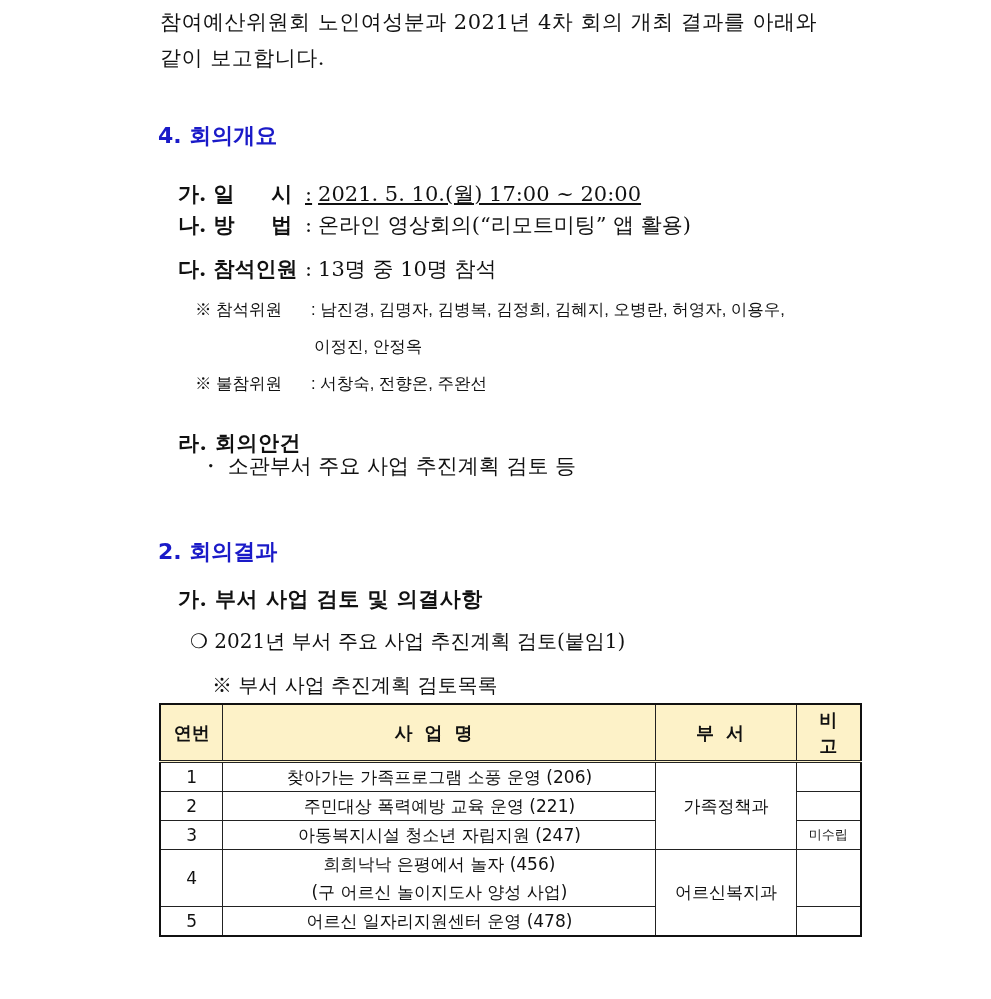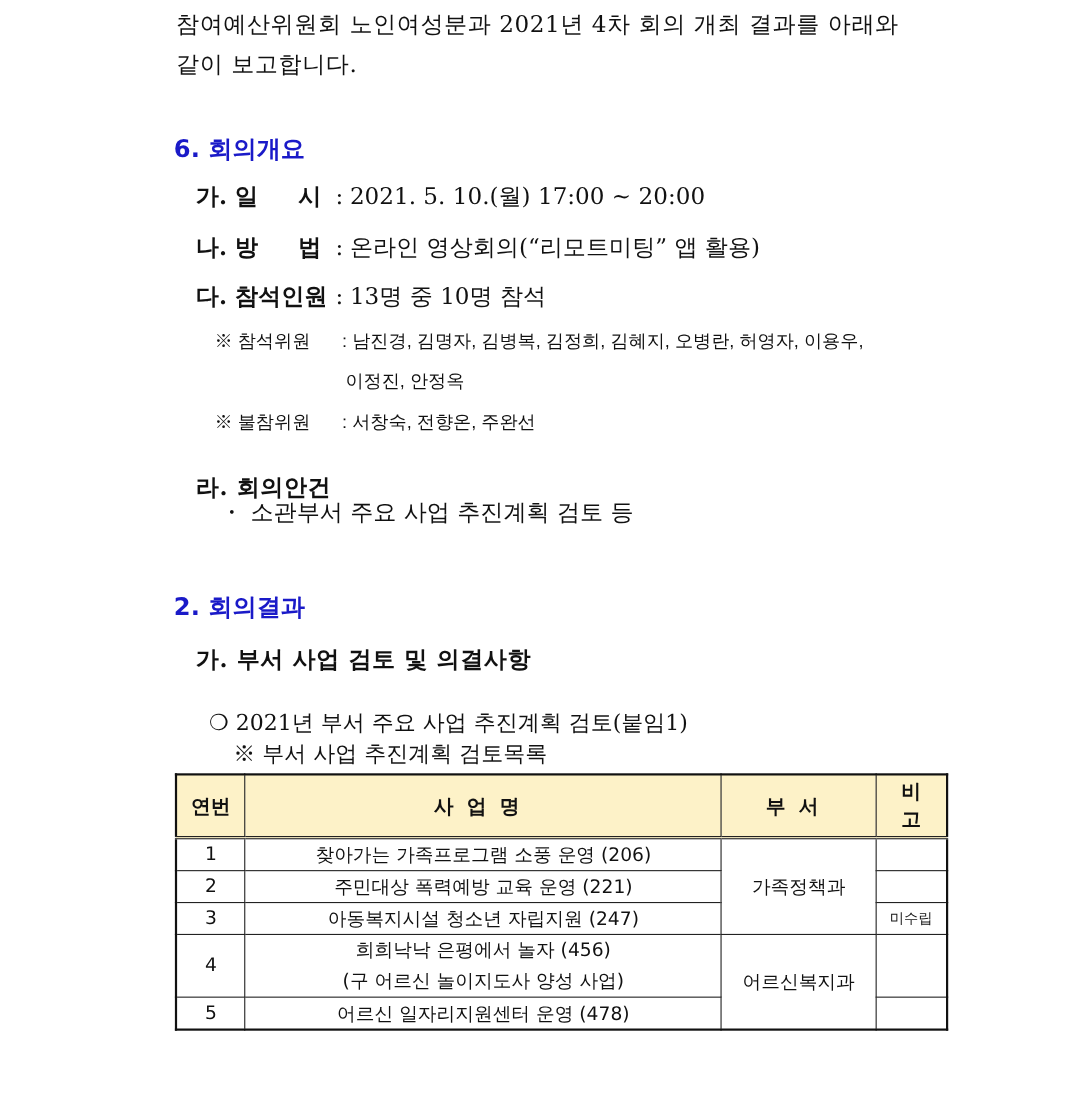--- a/index.html
+++ b/index.html
@@ -9,43 +9,43 @@
   .intro { left: 160px; font-size: 21px; letter-spacing: 0.5px; }
   .h1 { left: 158px; font-family: "DejaVu Sans", "Liberation Sans", sans-serif; font-weight: bold;
         font-size: 22px; color: #1a1ac8; }
   .h2 { left: 178px; font-size: 21px; font-weight: bold; letter-spacing: 0.5px; }
   .row { left: 178px; font-size: 21px; }
   .row .lbl { display: inline-block; width: 127px; font-weight: bold; }
   .row .sep { margin-right: 6px; }
   .note { left: 195px; font-family: Liberation Sans, sans-serif; font-size: 16.5px; }
   .note .nlbl { display: inline-block; width: 116px; }
   .bullet { left: 200px; font-size: 21px; }
-  .circ { left: 190px; font-size: 20px; margin-top: 16px; }
+  .circ { left: 190px; font-size: 20px; }
   .ref { left: 212px; font-size: 20px; }
 
   table.grid { position: absolute; left: 159px; top: 703px; width: 703px;
     border-collapse: collapse; font-family: "DejaVu Sans", "Liberation Sans", sans-serif;
     font-size: 17px; border: 2px solid #111; }
   table.grid th, table.grid td { border: 1px solid #222; text-align: center; padding: 0; }
   table.grid th { background: #fdf2c8; font-weight: bold; height: 55px; font-size: 18px;
                   border-bottom: 3px double #222; }
   table.grid td { height: 28px; }
   table.grid td.tall { height: 56px; line-height: 28px; }
   .small { font-size: 13px; border-radius: 12px; }
   .hdr-sp { letter-spacing: 12px; }
 </style>
 </head>
 <body>
 
 <div class="abs intro" style="top:8px;">참여예산위원회 노인여성분과 2021년 4차 회의 개최 결과를 아래와</div>
 <div class="abs intro" style="top:44px;">같이 보고합니다.</div>
 
-<div class="abs h1" style="top:121px;">6. 회의개요</div>
+<div class="abs h1" style="top:121px;">4. 회의개요</div>
 
-<div class="abs row" style="top:164px;">
+<div class="abs row" style="top:180px;text-decoration:underline;">
   <span class="lbl" style="white-space:pre;">가. 일     시</span><span class="sep">:</span><span>2021. 5. 10.(월) 17:00 ~ 20:00</span>
 </div>
 <div class="abs row" style="top:211px;">
   <span class="lbl" style="white-space:pre;">나. 방     법</span><span class="sep">:</span><span>온라인 영상회의(“리모트미팅” 앱 활용)</span>
 </div>
 <div class="abs row" style="top:255px;">
   <span class="lbl">다. 참석인원</span><span class="sep">:</span><span>13명 중 10명 참석</span>
 </div>
 
 <div class="abs note" style="top:299px;">

